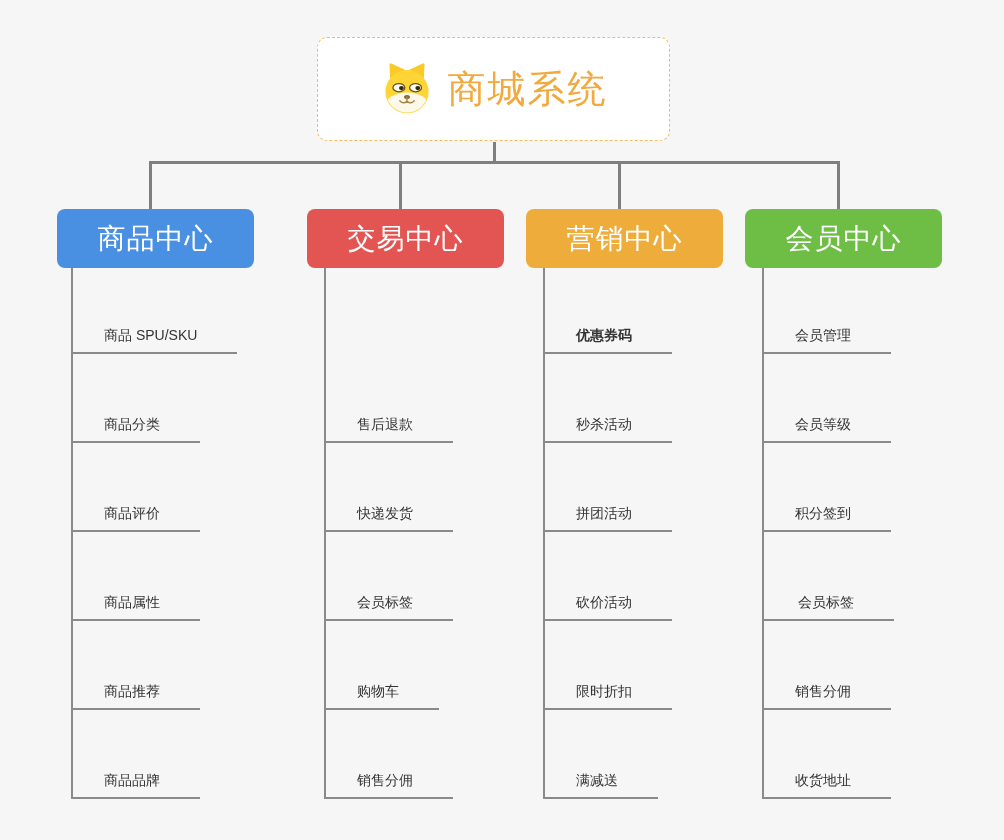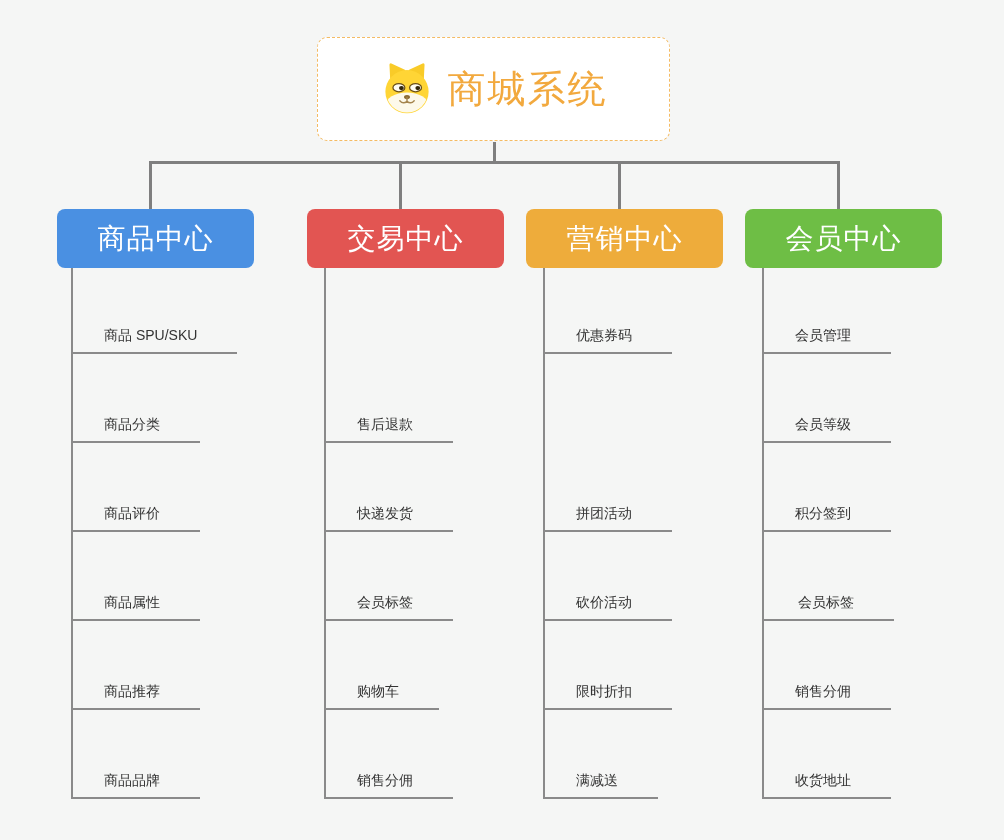--- a/index.html
+++ b/index.html
@@ -103,21 +103,22 @@
     <div class="branch-box" style="left: 307px; background: rgb(226, 85, 82);">交易中心</div>
     <div class="col-line" style="left: 324px;"></div>
     <div class="node-item" style="left: 324px; top: 408px;">售后退款</div>
     <div class="node-item" style="left: 324px; top: 497px;">快递发货</div>
     <div class="node-item" style="left: 324px; top: 586px;">会员标签</div>
     <div class="node-item" style="left: 324px; top: 675px;">购物车</div>
     <div class="node-item" style="left: 324px; top: 764px;">销售分佣</div>
     <div class="tree-line" style="left: 618px; top: 163px; width: 3px; height: 46px;"></div>
     <div class="branch-box" style="left: 526px; background: rgb(238, 172, 59);">营销中心</div>
     <div class="col-line" style="left: 543px;"></div>
-    <div class="node-item" style="left: 543px; top: 319px;">优惠券码</div>
+    <div class="node-item" style="left: 543px; top: 319px; font-weight: bold;">优惠券码</div>
+    <div class="node-item" style="left: 543px; top: 408px;">秒杀活动</div>
     <div class="node-item" style="left: 543px; top: 497px;">拼团活动</div>
     <div class="node-item" style="left: 543px; top: 586px;">砍价活动</div>
     <div class="node-item" style="left: 543px; top: 675px;">限时折扣</div>
     <div class="node-item" style="left: 543px; top: 764px;">满减送</div>
     <div class="tree-line" style="left: 837px; top: 163px; width: 3px; height: 46px;"></div>
     <div class="branch-box" style="left: 745px; background: rgb(110, 190, 69);">会员中心</div>
     <div class="col-line" style="left: 762px;"></div>
     <div class="node-item" style="left: 762px; top: 319px;">会员管理</div>
     <div class="node-item" style="left: 762px; top: 408px;">会员等级</div>
     <div class="node-item" style="left: 762px; top: 497px;">积分签到</div>

